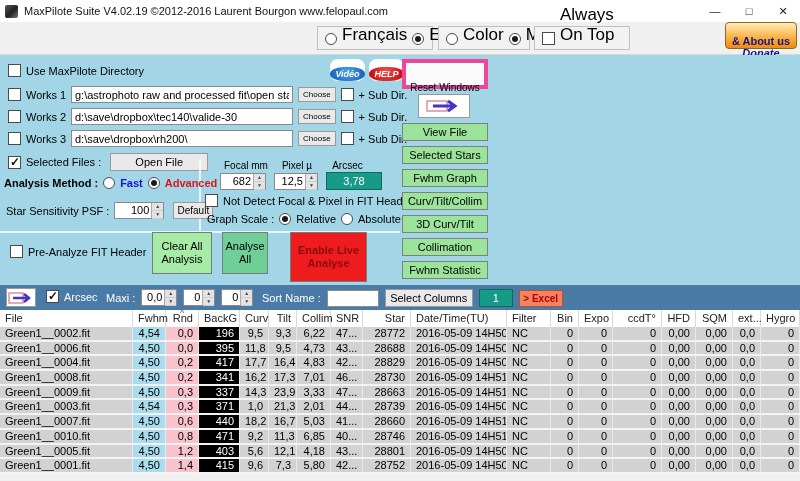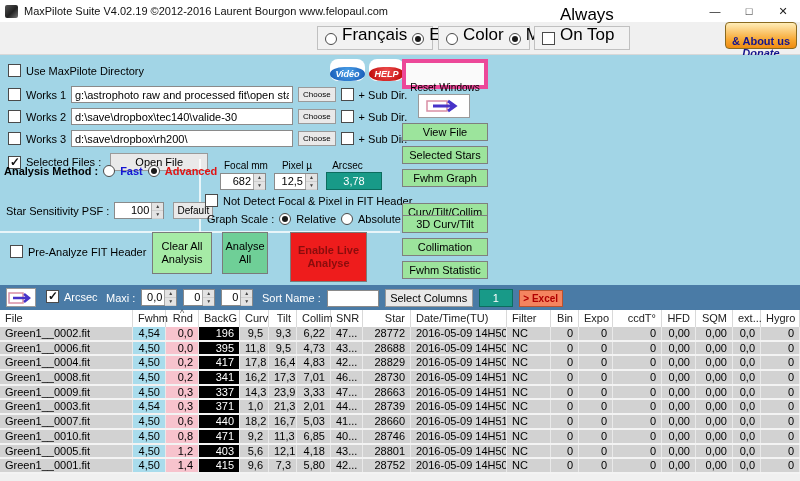--- a/index.html
+++ b/index.html
@@ -193,21 +193,21 @@
     <div class="row-abs" style="left:8px; top:98px;">
       <span class="cb on"></span>
       <span class="lbl">Selected Files :</span>
       <span class="std-btn" style="width:98px; height:18px; line-height:16px; margin-left:4px;">Open File</span>
     </div>
 
     <div class="divider" style="left:0; top:106px; width:0px; height:0px;"></div>
     <div class="divider" style="left:199px; top:104px; width:2px; height:73px;"></div>
     <div class="divider" style="left:0; top:176px; width:400px; height:2px;"></div>
 
-    <div class="row-abs" style="left:4px; top:110px;">
+    <div class="row-abs" style="left:4px; top:122px;">
       <span class="lbl bold">Analysis Method :</span>
       <span class="radio"></span>
       <span class="lbl bold blue-t">Fast</span>
       <span class="radio on"></span>
       <span class="lbl bold red-t">Advanced</span>
     </div>
 
     <div class="row-abs" style="left:6px; top:147px;">
       <span class="lbl">Star Sensitivity  PSF :</span>
       <span class="spin" style="width:50px;">
@@ -267,21 +267,21 @@
     <div class="reset-btn" style="top:4px;">Reset Windows Position</div>
     <div class="arrow-btn" style="left:418px; top:39px; width:52px; height:24px;">
       <svg width="36" height="14">
         <rect x="1" y="2" width="20" height="10" fill="none" stroke="#d98fa5" stroke-width="1.5"></rect>
         <path d="M7 7 h22 m-7 -5 l7 5 l-7 5" stroke="#4733c8" stroke-width="3" fill="none"></path>
       </svg>
     </div>
     <div class="rbtn" style="top:68px;">View File</div>
     <div class="rbtn" style="top:91px;">Selected Stars</div>
     <div class="rbtn" style="top:114px;">Fwhm Graph</div>
-    <div class="rbtn" style="top:148px;">Curv/Tilt/Collim</div>
+    <div class="rbtn" style="top:137px;">Curv/Tilt/Collim</div>
     <div class="rbtn" style="top:160px;">3D Curv/Tilt</div>
     <div class="rbtn" style="top:183px;">Collimation</div>
     <div class="rbtn" style="top:206px;">Fwhm Statistic</div>
 
   </div>
 
   <div class="toolbar">
     <div class="arrow-btn" style="left:6px; top:3px; width:30px; height:19px;">
       <svg width="26" height="12">
         <rect x="1" y="1" width="14" height="10" fill="none" stroke="#d98fa5" stroke-width="1.5"></rect>
@@ -388,21 +388,21 @@
           <div class="cell col14">0,00</div>
           <div class="cell col15">0,00</div>
           <div class="cell col16">0,0</div>
           <div class="cell col17">0</div>
         </div>
         <div class="trow">
           <div class="cell col0 al">Green1__0004.fit</div>
           <div class="cell col1">4,50</div>
           <div class="cell col2">0,2</div>
           <div class="cell col3">417</div>
-          <div class="cell col4">17,8</div>
+          <div class="cell col4">17,7</div>
           <div class="cell col5">16,4</div>
           <div class="cell col6">4,83</div>
           <div class="cell col7">42...</div>
           <div class="cell col8">28829</div>
           <div class="cell col9 al">2016-05-09 14H50</div>
           <div class="cell col10 al">NC</div>
           <div class="cell col11">0</div>
           <div class="cell col12">0</div>
           <div class="cell col13">0</div>
           <div class="cell col14">0,00</div>

